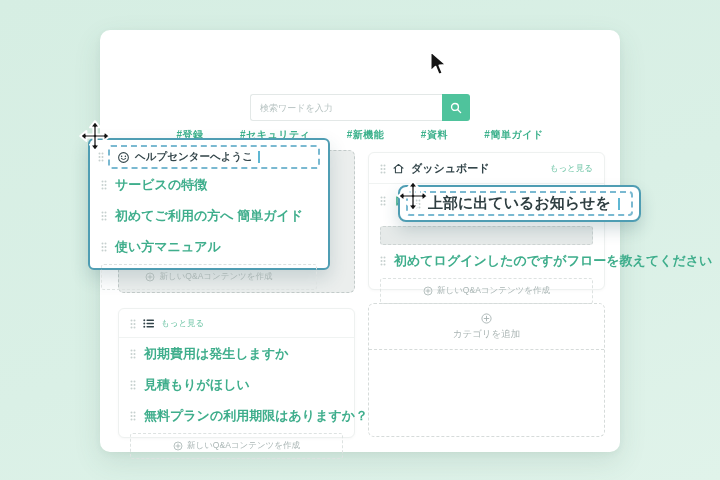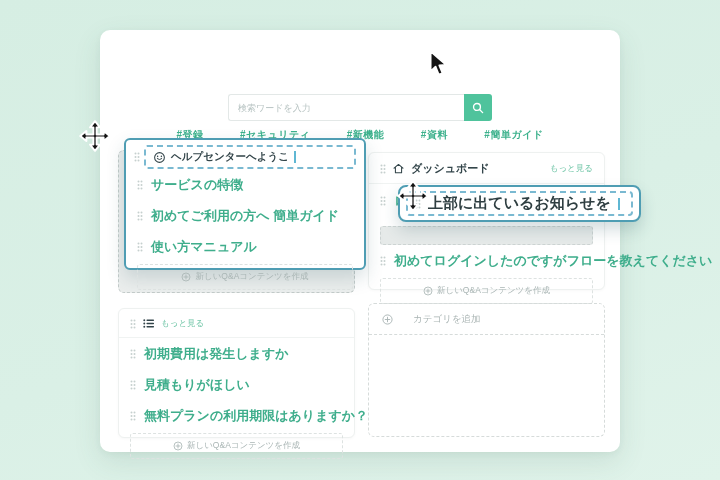--- a/index.html
+++ b/index.html
@@ -17,21 +17,21 @@
                display:flex; align-items:center; background:#fff;
                border:2px dashed #77b8d0; padding:2px 12px 3px; white-space:nowrap; }
   .title-text { font-size:16px; font-weight:700; color:#33454a; letter-spacing:1px; }
   .caret { display:inline-block; width:3px; height:17px; background:#82c6da; margin-left:4px; }
   .powered { position:absolute; bottom:7px; left:0; width:100%; text-align:center;
              font-size:8px; color:#97a5a5; }
   .powered b { color:#2f3e41; }
 
   
   .search-row { position:absolute; top:64px; left:50%; transform:translateX(-50%);
-                display:flex; width:264px; height:27px; }
+                display:flex; width:220px; height:27px; }
   .search-input { flex:1; border:1px solid #e3e8e7; border-right:none; border-radius:3px 0 0 3px;
                   font-size:9px; padding:0 9px; color:#6a7a7a; outline:none; background:#fff;
                   font-family:inherit; }
   .search-input::placeholder { color:#b7c3c2; }
   .search-btn { width:28px; background:#4fc39c; border:none; border-radius:0 3px 3px 0;
                 display:flex; align-items:center; justify-content:center; cursor:pointer; }
 
   
   .tags-row { position:absolute; top:94px; left:0; width:100%; text-align:center; }
   .tag { display:inline-block; margin:0 16px; font-size:10px; font-weight:700;
@@ -57,27 +57,27 @@
   .gray-bar { margin:8px 11px 0; height:19px; background:#e6eae9;
               border:1px dashed #cdd4d3; border-radius:3px; }
 
   .add-btn { margin:2px 11px 9px; border:1px dashed #dde2e1; border-radius:3px;
              display:flex; align-items:center; justify-content:center; gap:4px;
              padding:6px 0; color:#aab6b5; font-size:8.5px; white-space:nowrap; }
 
   
   .add-category { position:absolute; left:268px; top:273px; width:237px; height:134px;
                   border:1.5px dashed #d6dbda; border-radius:6px; }
-  .add-category-row { display:flex; align-items:center; gap:20px; padding:9px 13px 8px;
-                      border-bottom:1px dashed #d6dbda; color:#a9b4b3; font-size:9.5px; }
+  .add-category-row { display:flex; align-items:center; gap:4px; padding:9px 13px 8px;
+                      border-bottom:1px dashed #d6dbda; color:#a9b4b3; font-size:9.5px;flex-direction:column; }
 
   
   .floating-welcome { position:absolute; left:88px; top:138px; width:242px; height:132px;
                       background:#fff; border:2px solid #4f9db3; border-radius:6px; z-index:30;
-                      box-shadow:0 8px 18px rgba(40,85,95,.18);margin-left:36px; }
+                      box-shadow:0 8px 18px rgba(40,85,95,.18); }
   .fw-header { display:flex; align-items:center; gap:4px; padding:5px 8px 0; }
   .fw-title-box { flex:1; display:flex; align-items:center; gap:5px;
                   border:2px dashed #7ab9d1; border-radius:3px; padding:3px 7px; background:#fff; }
   .fw-title { font-size:10.5px; font-weight:700; color:#33454a; white-space:nowrap; }
   .caret-sm { display:inline-block; width:2px; height:12px; background:#5fb7d3; }
 
   
   .floating-item { position:absolute; left:398px; top:185px; width:243px; height:37px;
                    background:#fff; border:2px solid #4f9db3; border-radius:8px; z-index:40;
                    box-shadow:0 8px 16px rgba(40,85,95,.20);

